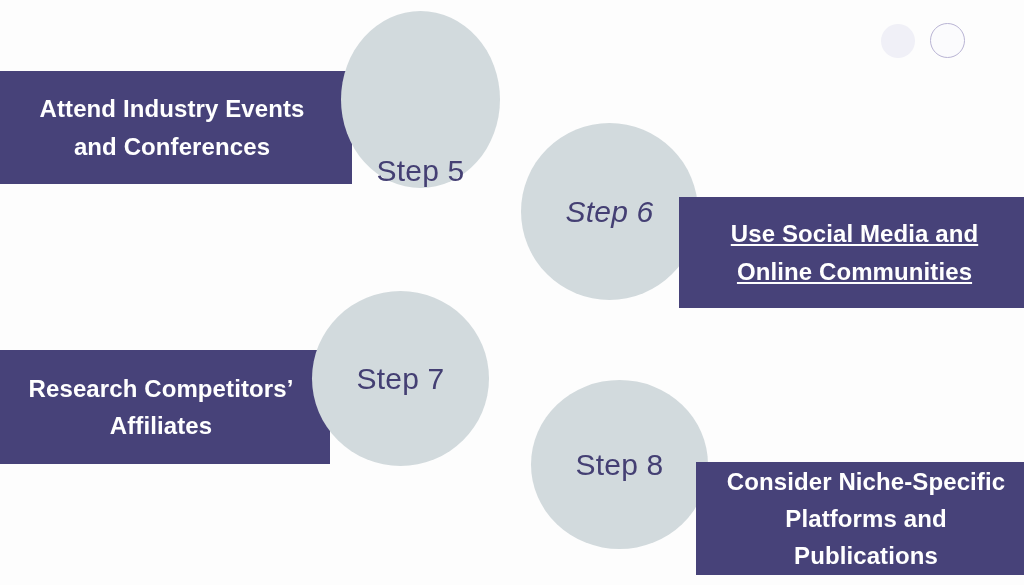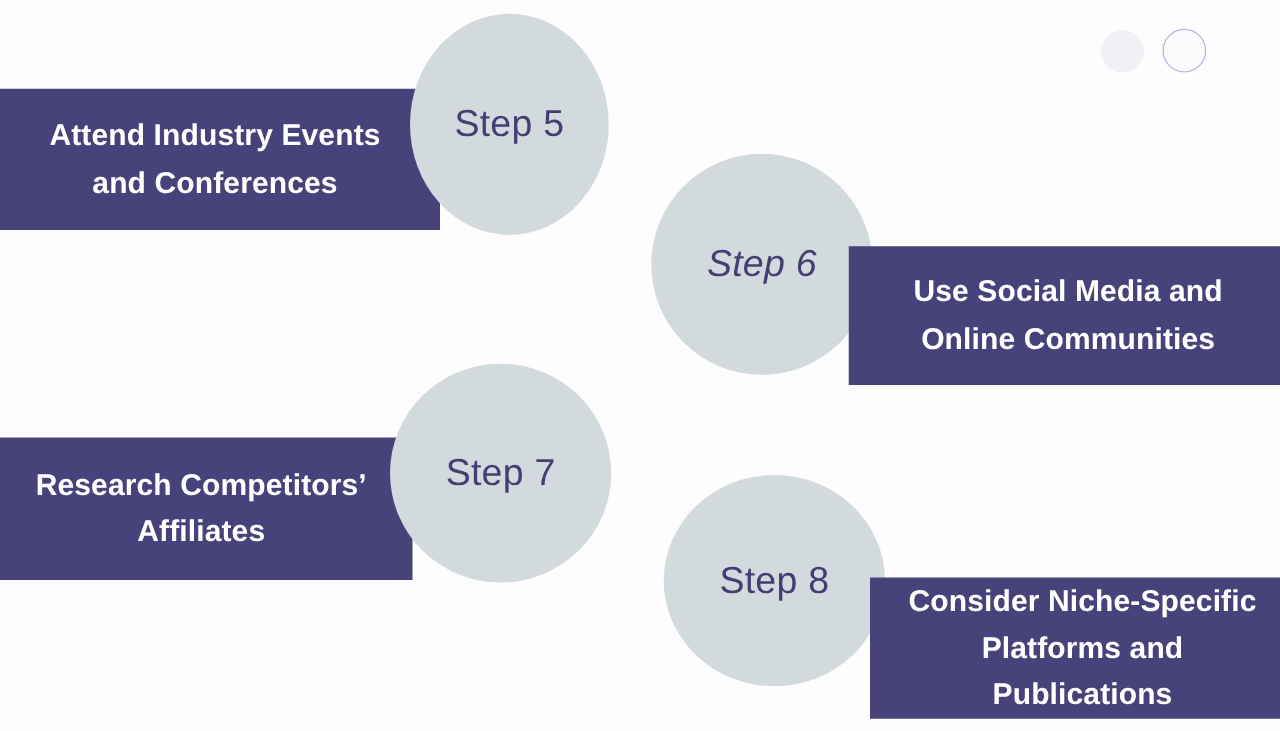--- a/index.html
+++ b/index.html
@@ -79,26 +79,26 @@
     color: #443f73;
     font-size: 30px;
     font-weight: normal;
     letter-spacing: 0.2px;
     white-space: nowrap;
   }
 
   
   #row1 .bar    { left: 0px;   top: 41px;  width: 352px; height: 113px; }
   #row1 .bar-label { padding: 0 18px 0 10px; }
-  #row1 .circle { left: 328px; top: 11px;  width: 159px; height: 177px; }
+  #row1 .circle { left: 341px; top: 11px;  width: 159px; height: 177px; align-items: flex-end; }
 
   
   #row2 .circle { left: 521px; top: 123px; width: 177px; height: 177px; font-style: italic; }
   #row2 .bar    { left: 679px; top: 167px; width: 345px; height: 111px; }
-  #row2 .bar-label { padding: 0 32px 0 38px; }
+  #row2 .bar-label { padding: 0 32px 0 38px; text-decoration: underline; }
 
   
   #row3 .bar    { left: 0px;   top: 320px; width: 330px; height: 114px; }
   #row3 .bar-label { padding: 0 16px 0 8px; }
   #row3 .circle { left: 312px; top: 291px; width: 177px; height: 175px; }
 
   
   #row4 .circle { left: 531px; top: 380px; width: 177px; height: 169px; }
   #row4 .bar    { left: 696px; top: 432px; width: 328px; height: 113px; }
   #row4 .bar-label { padding: 0 10px 0 22px; font-size: 24px; }

